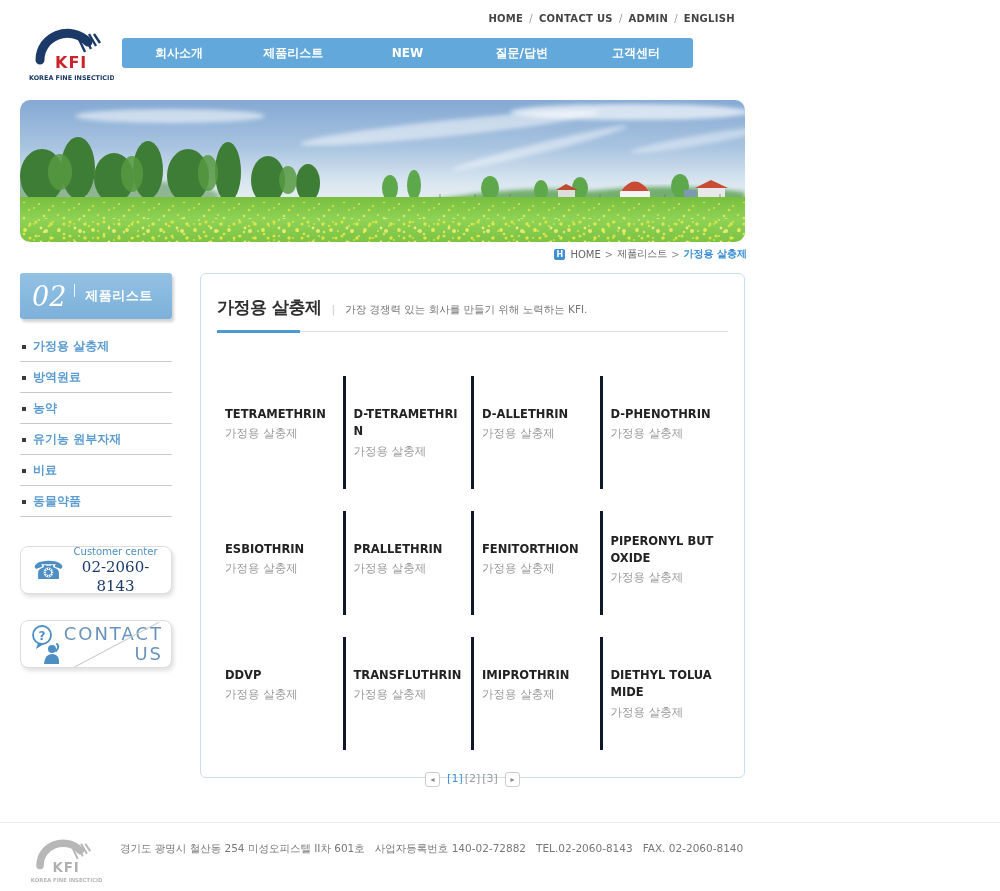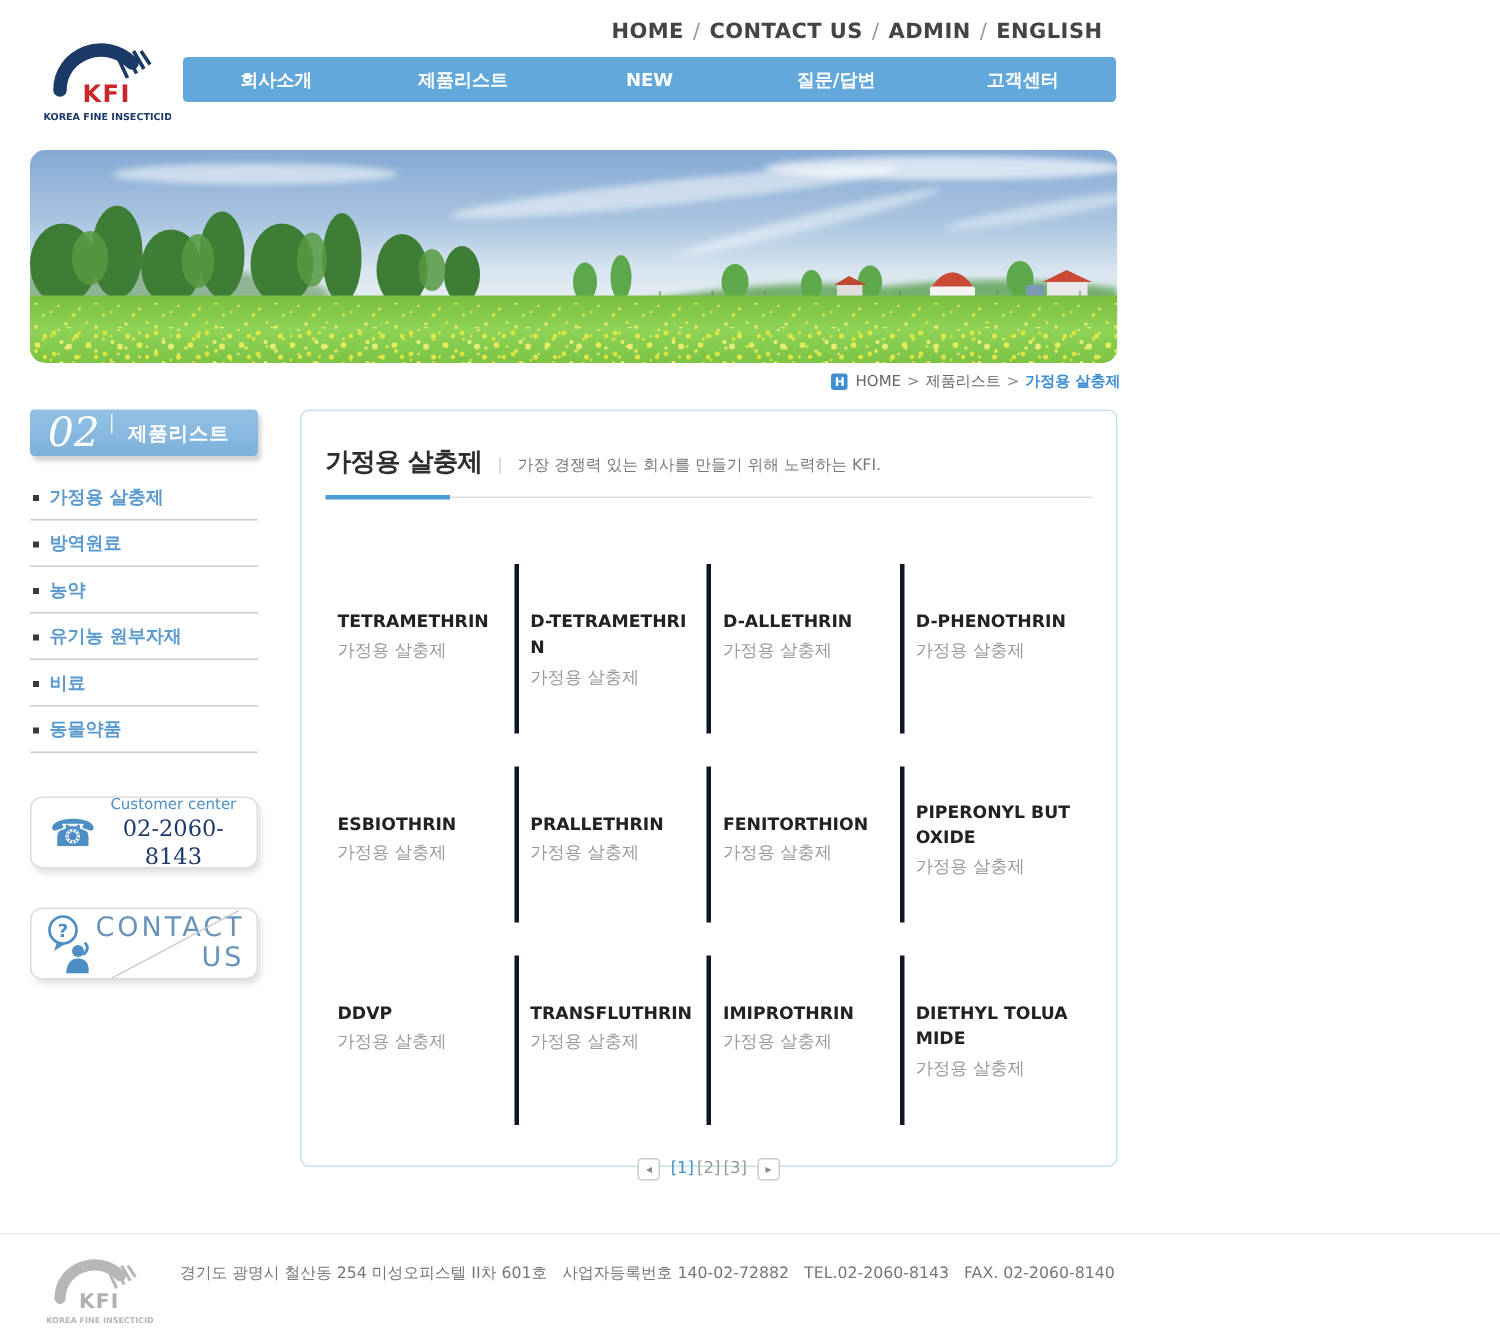--- a/index.html
+++ b/index.html
@@ -3,43 +3,43 @@
 <meta charset="utf-8">
 <style>
   * { margin:0; padding:0; box-sizing:border-box; }
   html,body { background:#fff; }
   body {
     width:1000px; height:891px; position:relative;
     font-family:"DejaVu Sans","Liberation Sans",sans-serif;
     color:#333; overflow:hidden;
   }
   
-  .utility-nav { position:absolute; top:13px; right:265px; font-size:14px; color:#444; letter-spacing:.3px; }
+  .utility-nav { position:absolute; top:13px; right:265px; font-size:10px; color:#444; letter-spacing:.3px; }
   .utility-nav a { color:#444; text-decoration:none; font-weight:bold; cursor:pointer; }
   .utility-nav .sep { color:#999; margin:0 6px; font-weight:normal; }
   
   .logo { position:absolute; left:28px; top:20px; width:86px; height:62px; cursor:pointer; }
   
-  .main-nav { position:absolute; left:122px; top:38px; width:622px; height:30px;
+  .main-nav { position:absolute; left:122px; top:38px; width:571px; height:30px;
     background:#63a8da; border-radius:3px; display:flex; align-items:center; }
   .main-nav .nav-item { flex:1; text-align:center; color:#fff; font-size:12px; font-weight:bold; cursor:pointer; }
   
   .hero { position:absolute; left:20px; top:100px; width:725px; height:142px;
     border-radius:10px; overflow:hidden; }
   .hero svg { display:block; width:100%; height:100%; }
   
   .breadcrumb { position:absolute; top:247px; right:253px; font-size:10px; color:#666; display:flex; align-items:center; }
   .bc-home-ic { display:inline-block; width:11px; height:11px; background:#3d8fd1; color:#fff;
     font-size:8px; font-weight:bold; text-align:center; line-height:11px; border-radius:2px; margin-right:5px; }
   .breadcrumb .sep { margin:0 4px; color:#888; }
   .breadcrumb .crumb { cursor:pointer; }
   .breadcrumb .active { color:#3d8fd1; font-weight:bold; }
   
   .sidebar { position:absolute; left:20px; top:273px; width:152px; }
-  .side-header { height:31px; border-radius:3px; padding:0 12px;
+  .side-header { height:46px; border-radius:3px; padding:0 12px;
     background:linear-gradient(#93c1e4,#7db1da); box-shadow:2px 3px 3px rgba(0,0,0,.18);
     display:flex; align-items:center; color:#fff; }
   .side-num { font-family:"DejaVu Serif","Liberation Serif",serif; font-style:italic; font-size:27px; }
   .side-tick { width:1px; height:13px; background:rgba(255,255,255,.85); margin:-12px 10px 0 8px; }
   .side-title { font-size:13px; font-weight:bold; letter-spacing:.5px; }
   .side-menu { margin-top:12px; }
   .side-item { display:flex; align-items:center; padding:7px 2px 6px; border-bottom:1px solid #c9c9c9;
     color:#5b9bd0; font-size:12px; font-weight:bold; cursor:pointer; }
   .bullet { width:4px; height:4px; background:#3a3a3a; margin-right:7px; flex:none; }
   .side-box { margin-top:29px; height:48px; border:1px solid #ddd; border-radius:8px;

